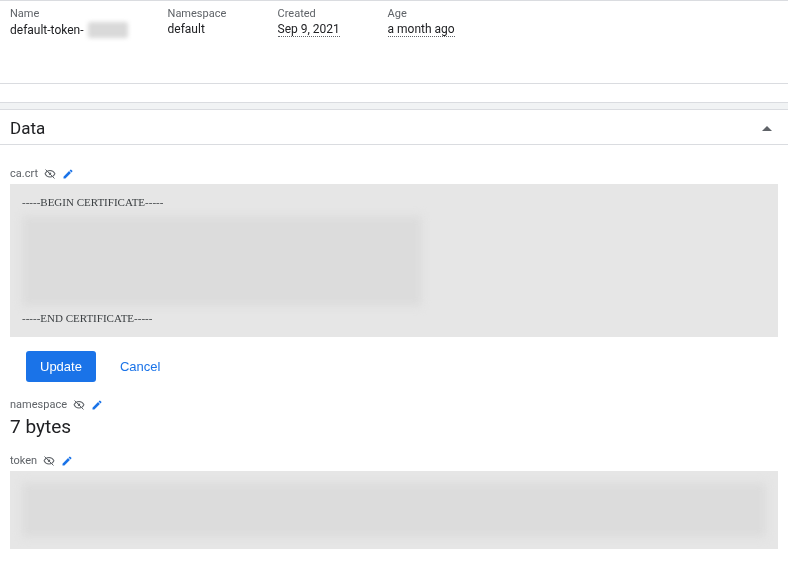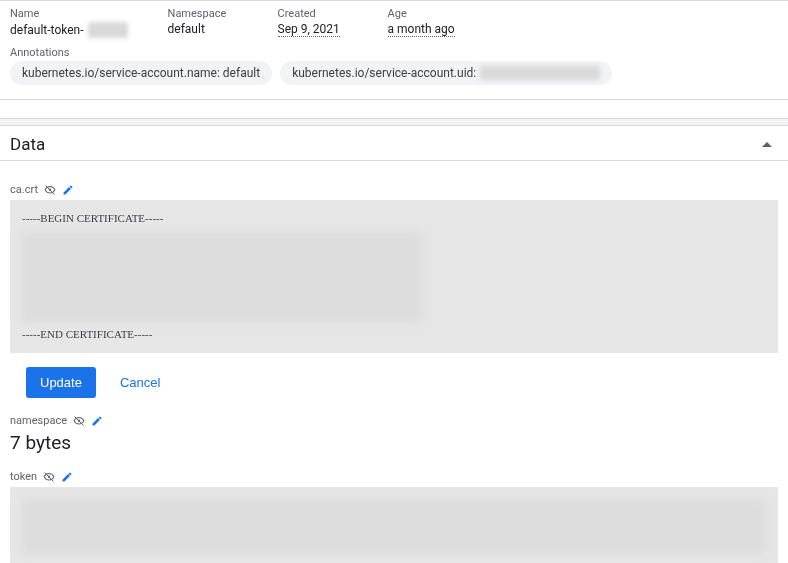--- a/index.html
+++ b/index.html
@@ -34,21 +34,21 @@
     border-left: 5px solid transparent;
     border-right: 5px solid transparent;
     border-bottom: 5px solid #5f6368;
     margin-right: 6px;
   }
   .card-body { padding: 6px 10px 14px 10px; }
   .meta-row {
     display: flex;
     flex-wrap: wrap;
     gap: 30px 40px;
-    margin-bottom: 8px;
+    margin-bottom: 31px;
   }
   .meta-item { min-width: 70px; }
   .meta-label {
     font-size: 11px;
     color: #5f6368;
     margin-bottom: 2px;
   }
   .meta-value {
     font-size: 12px;
     color: #202124;
@@ -145,30 +145,20 @@
             <span class="underlined">Sep 9, 2021</span>
           </div>
       </div>
       <div class="meta-item">
         <div class="meta-label">Age</div>
         <div class="meta-value">
             <span class="underlined">a month ago</span>
           </div>
       </div>
     </div>
-    <div>
-      <div class="meta-label">Annotations</div>
-      <div class="chips">
-        <span class="chip">kubernetes.io/service-account.name: default</span>
-        <span class="chip">
-          <span>kubernetes.io/service-account.uid:</span>
-          <span class="blur w120"></span>
-        </span>
-      </div>
-    </div>
   </div>
 </div>
 
 <div class="divider"></div>
 
 <div class="card" style="border-top:none">
   <div class="card-header">
     <span class="card-title">Data</span>
     <span class="collapse-icon"></span>
   </div>

